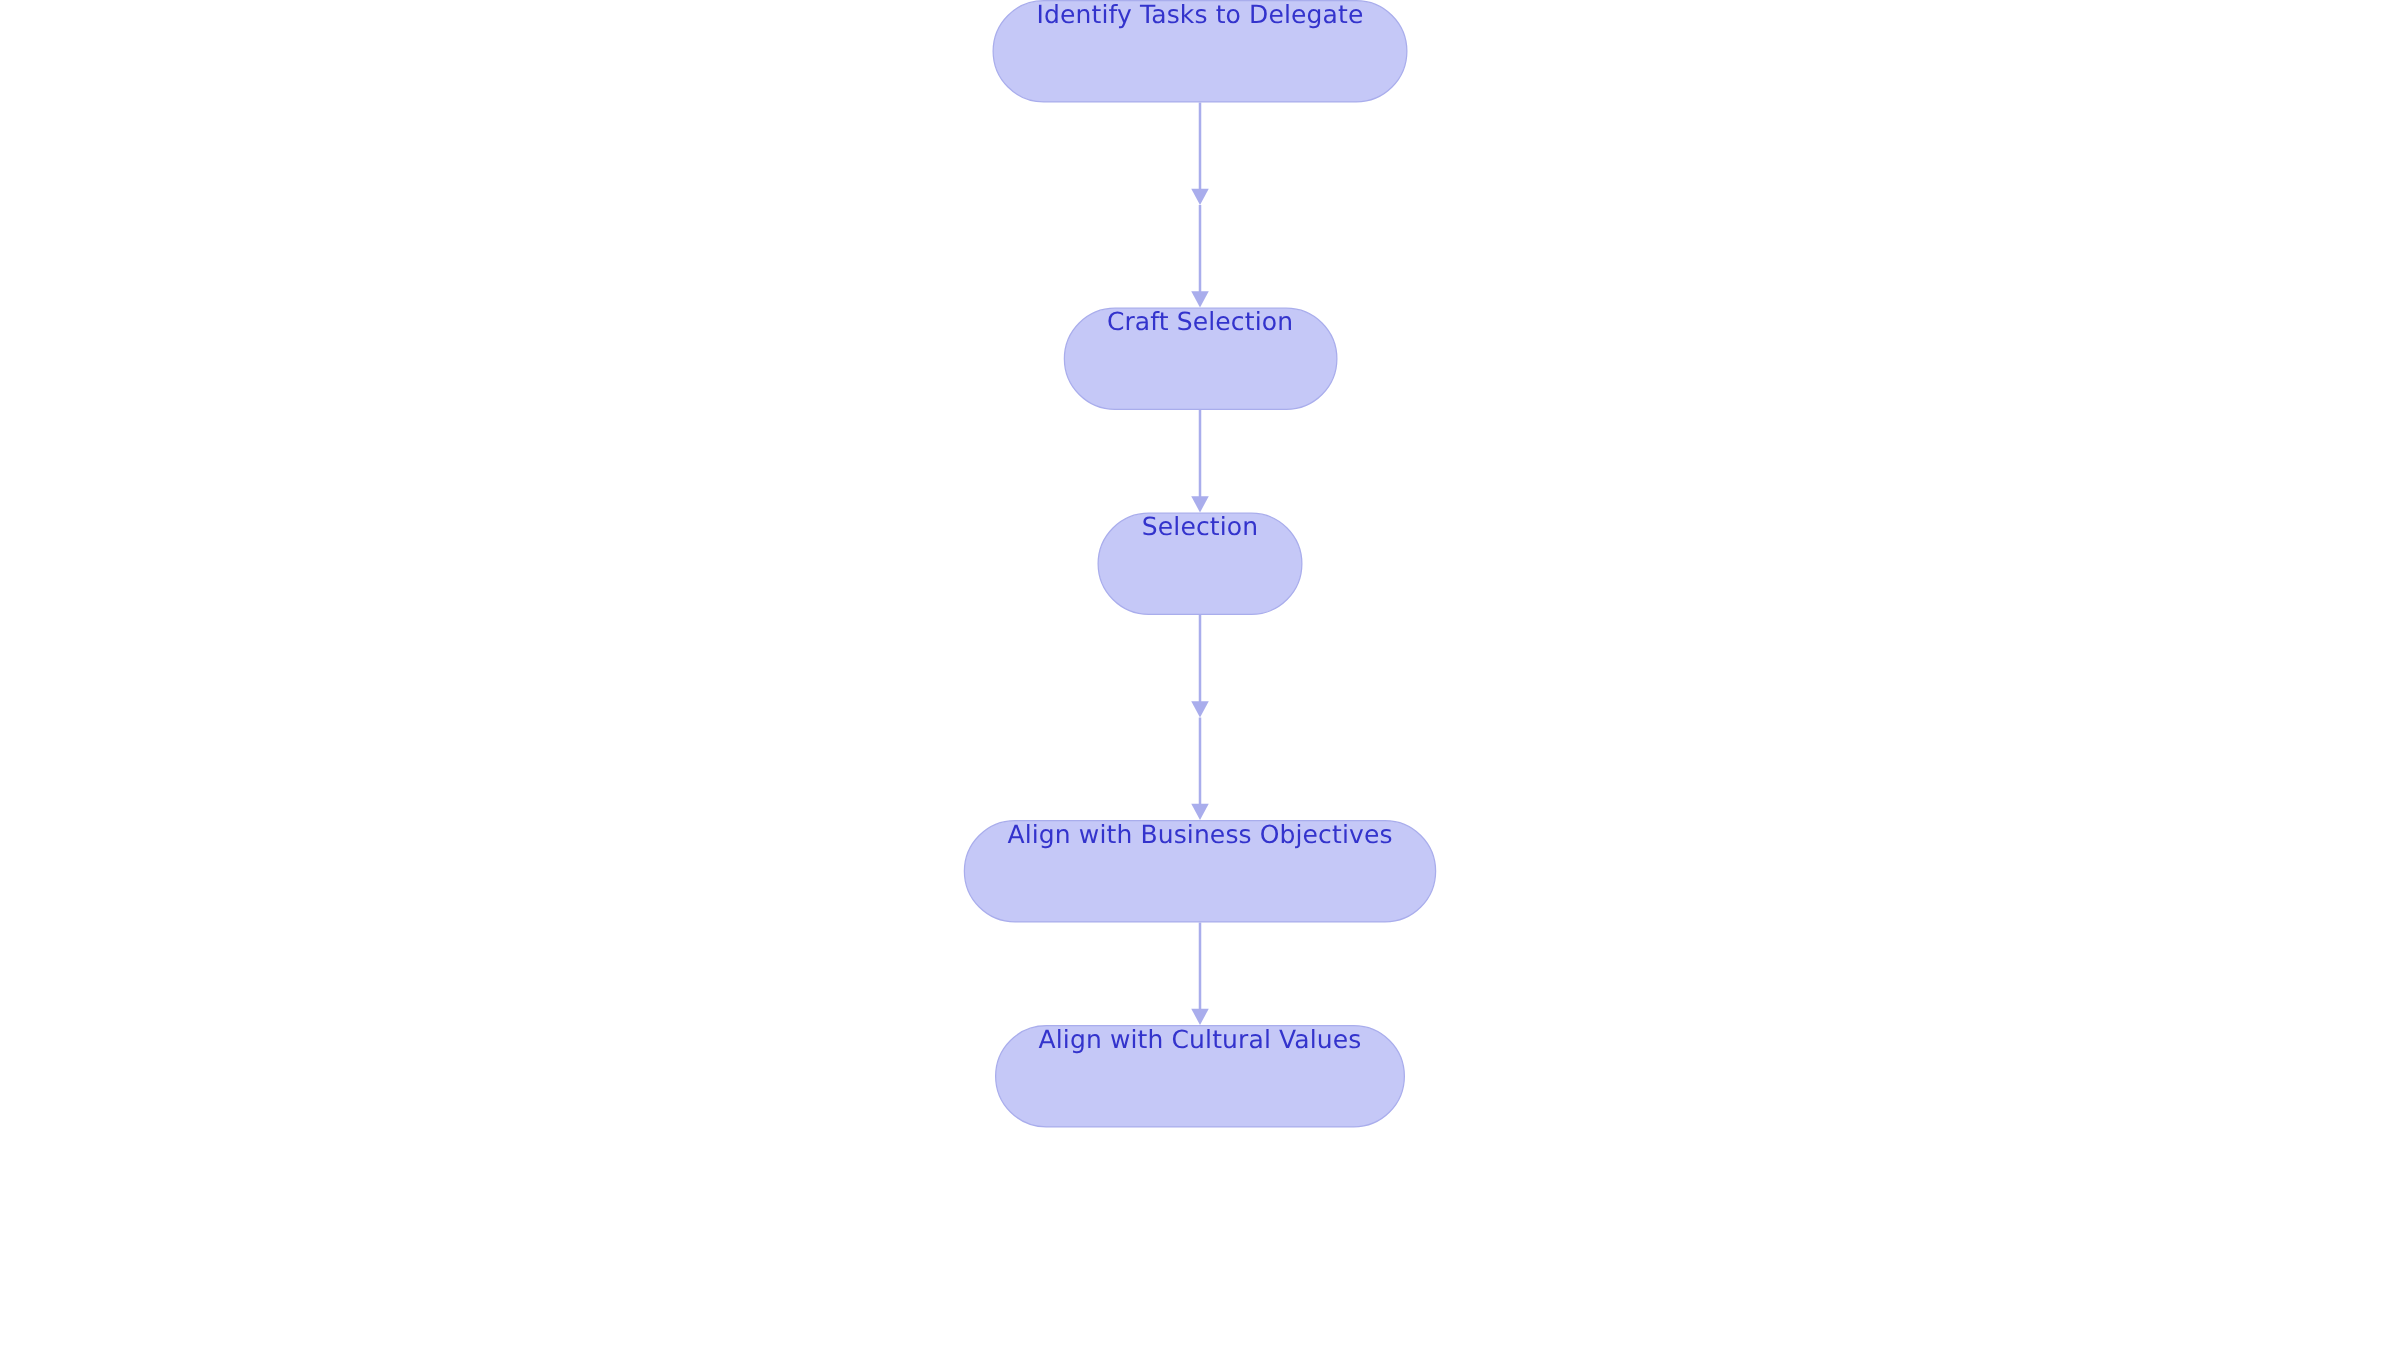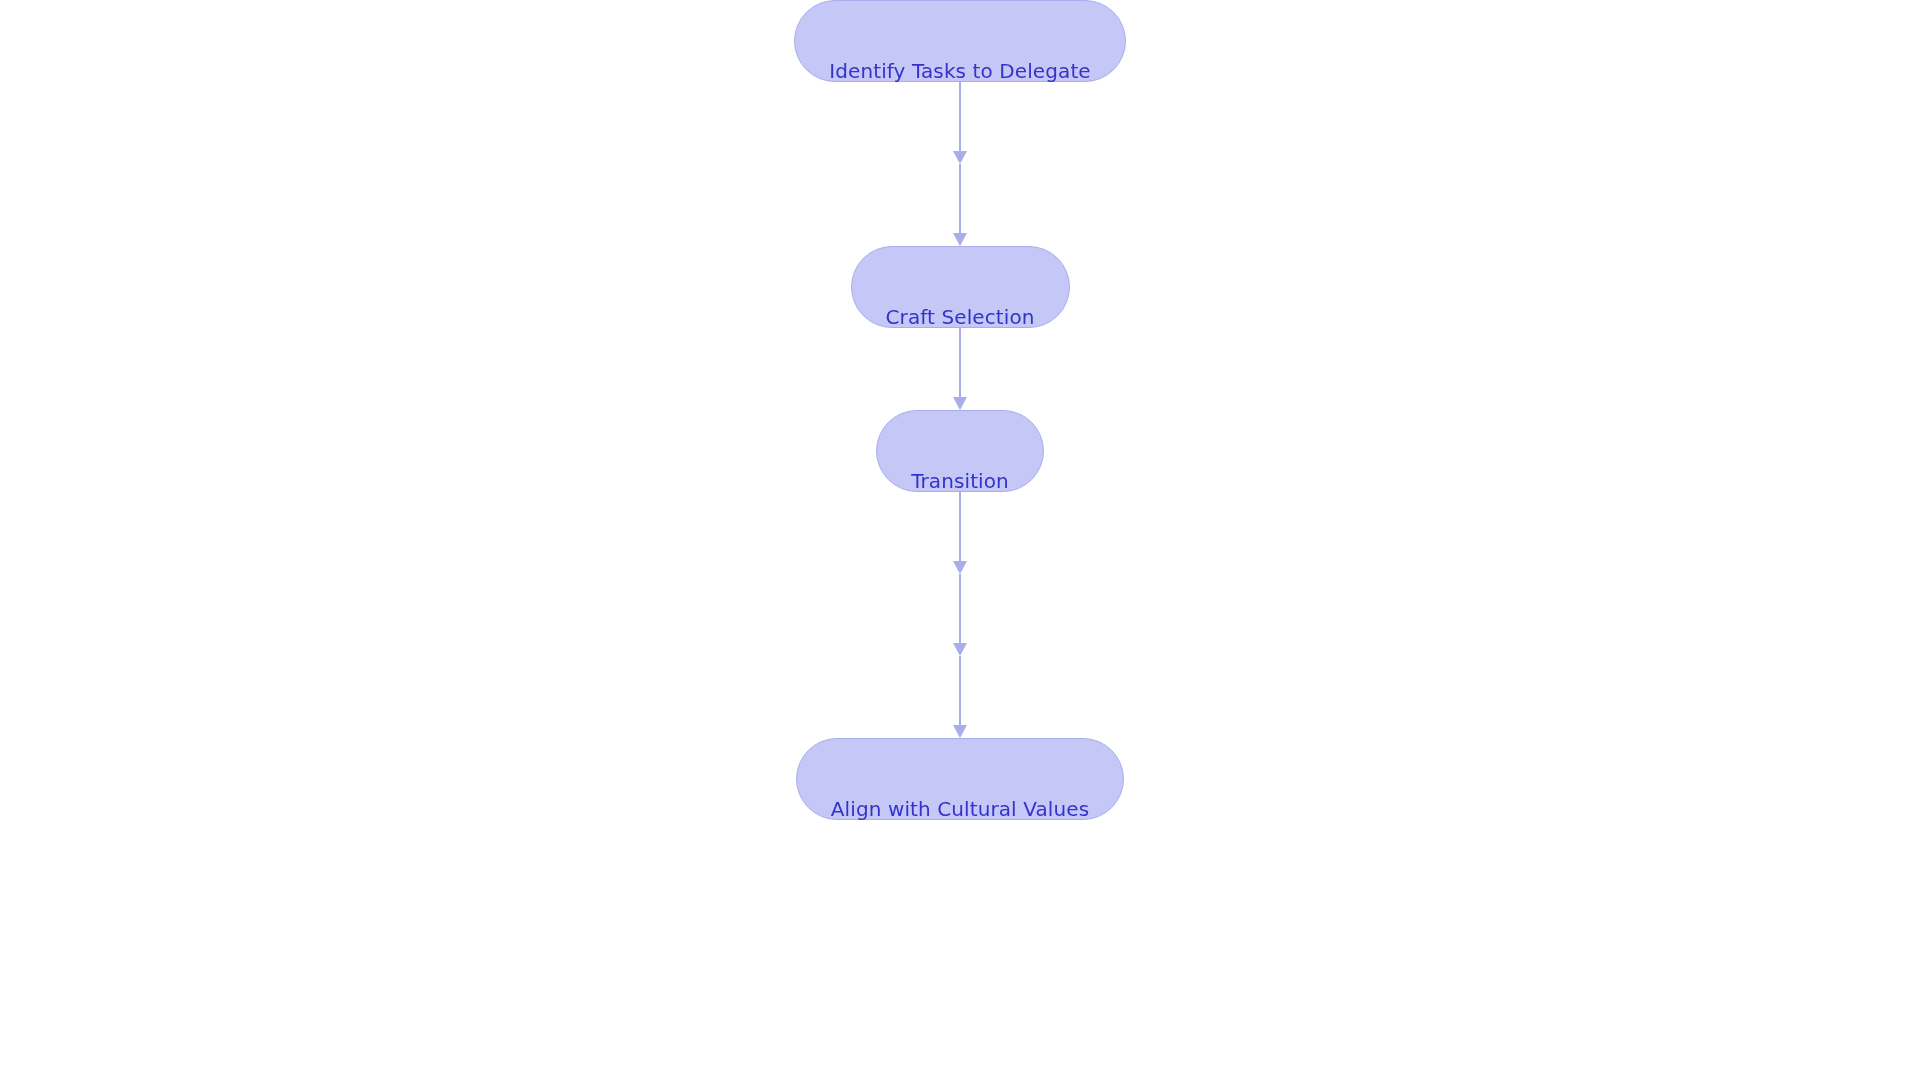--- a/index.html
+++ b/index.html
@@ -29,21 +29,21 @@
     display: flex;
     flex-direction: column;
     align-items: center;
     justify-content: flex-start;
   }
 
   
   .node {
     box-sizing: border-box;
     display: flex;
-    align-items: flex-end;
+    align-items: flex-start;
     justify-content: center;
     background: #c5c8f7;
     border: 1px solid #a9adec;
     border-radius: 999px;
     height: 82px;
     padding: 0 34px;
     white-space: nowrap;
     flex: 0 0 auto;
   }
 
@@ -111,34 +111,37 @@
     <div class="node">
       <span class="node-label">Craft Selection</span>
     </div>
 
     <div class="connector">
       <div class="conn-line"></div>
       <div class="conn-arrowhead"></div>
     </div>
 
     <div class="node">
-      <span class="node-label">Transition</span>
+      <span class="node-label">Selection</span>
     </div>
 
     <div class="connector">
       <div class="conn-line"></div>
       <div class="conn-arrowhead"></div>
     </div>
 
 
     <div class="connector">
       <div class="conn-line"></div>
       <div class="conn-arrowhead"></div>
     </div>
 
+    <div class="node">
+      <span class="node-label">Align with Business Objectives</span>
+    </div>
 
     <div class="connector">
       <div class="conn-line"></div>
       <div class="conn-arrowhead"></div>
     </div>
 
     <div class="node">
       <span class="node-label">Align with Cultural Values</span>
     </div>
 

